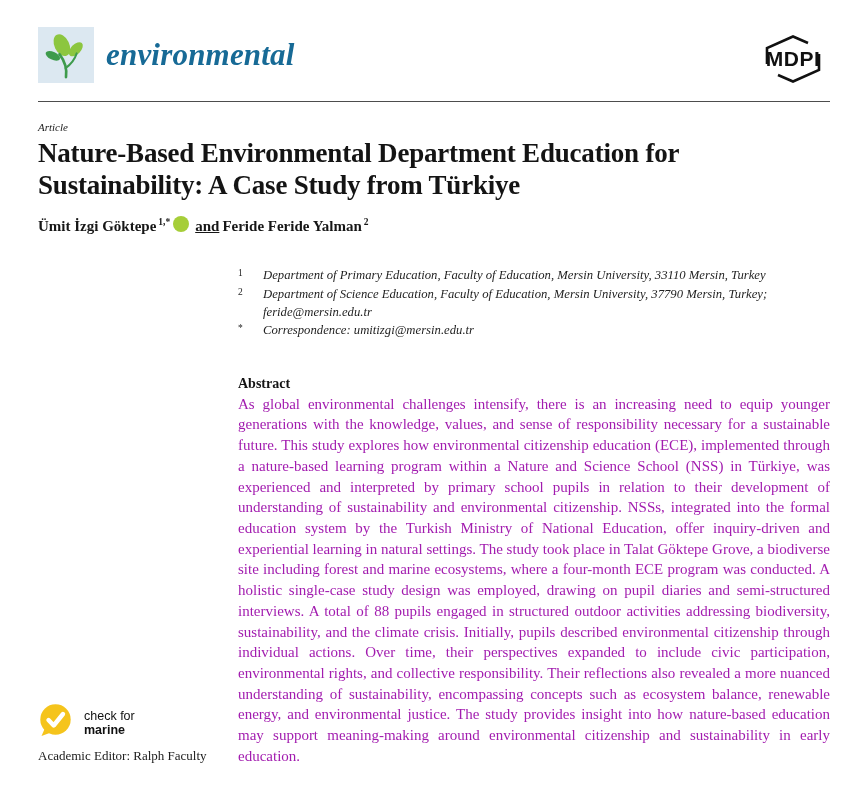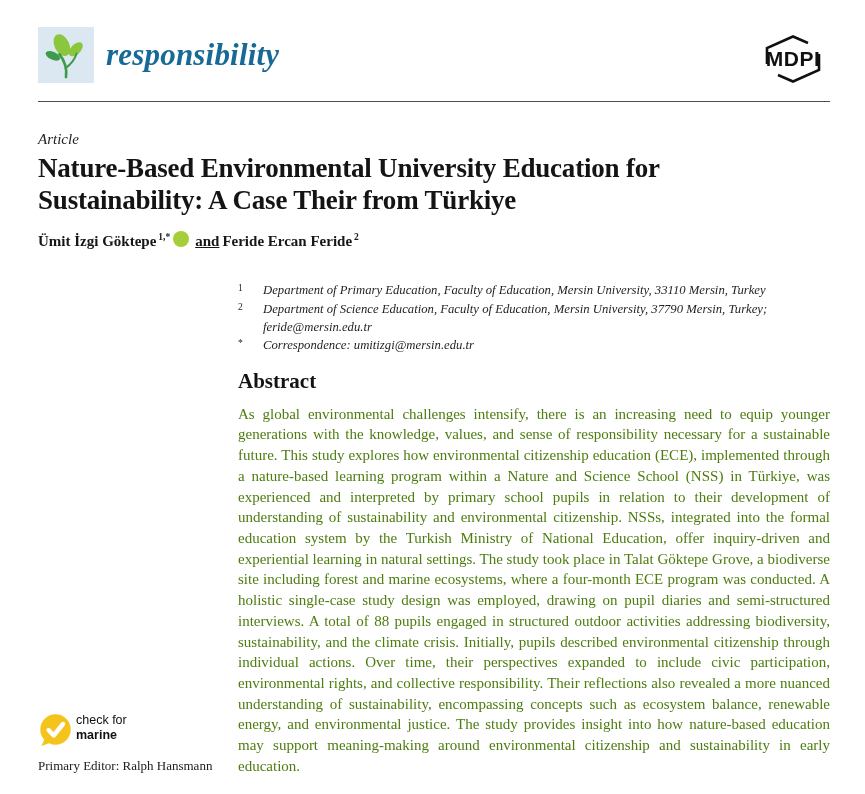--- a/index.html
+++ b/index.html
@@ -30,21 +30,21 @@
   .mdpi text {
     font-family:"Liberation Sans","DejaVu Sans",sans-serif;
     font-weight:bold; font-size:21px; letter-spacing:0.5px; fill:#111;
   }
   .header-rule {
     border:none; border-top:1.6px solid #4d4d4d;
     margin:17px 35px 0 38px;
   }
   
   .main { padding:0 35px 0 38px; }
-  .article-type { margin-top:29px; font-style:italic; font-size:15px; color:#222; }
+  .article-type { margin-top:19px; font-style:italic; font-size:11px; color:#222; }
   .title { margin-top:5px; font-size:27px; font-weight:bold; line-height:1.17; color:#141414; letter-spacing:-0.2px; }
   .title span { display:block; }
   .authors { margin-top:15px; font-size:15px; font-weight:bold; color:#161616; }
   .authors sup { font-size:9.5px; font-weight:bold; vertical-align:super; margin-left:2px; }
   .orcid {
     display:inline-block; vertical-align:super; margin-left:3px; margin-right:1px;
     width:13px; height:16px; border-radius:50%; background:#a6ce39;
     color:#fff; font-family:"Liberation Sans",sans-serif; font-size:8px;
     font-weight:bold; text-align:left; line-height:13px; font-style:normal;padding-left:16px;
   }
@@ -55,27 +55,27 @@
     width:200px; flex:none;
     display:flex; flex-direction:column; justify-content:flex-end;
     row-gap:11px; padding-bottom:2px;
   }
   .right-col { flex:1; min-width:0; }
   
   .aff-row { display:flex; font-size:12.7px; line-height:1.45; color:#1e1e1e; }
   .aff-marker { width:25px; flex:none; font-size:9.5px; padding-top:1px; }
   .aff-text { flex:1;font-style:italic; }
   
-  .abstract-heading { margin-top:14px; font-size:21px; font-weight:bold; color:#141414; }
+  .abstract-heading { margin-top:36px; font-size:14px; font-weight:bold; color:#141414; }
   .abstract-text {
-    margin-top:10px; font-size:15px; line-height:20.7px;
-    text-align:justify; color:#4d7c0f;
+    margin-top:2px; font-size:15px; line-height:20.7px;
+    text-align:justify; color:#a21caf;
   }
   
-  .check-badge { display:flex; align-items:flex-start; gap:4px; width:130px; cursor:pointer;margin-top:32px; }
+  .check-badge { display:flex; align-items:flex-end; gap:12px; width:130px; cursor:pointer;margin-top:32px; }
   .check-badge-text {
     font-family:"Liberation Sans","DejaVu Sans",sans-serif;
     font-size:12.5px; line-height:1.15; color:#111;
   }
   .check-badge-text .bold { font-weight:bold; display:block; }
   .check-badge-text .reg { display:block; }
   .academic-editor { font-size:13px; color:#202020; }
 </style>
 </head>
 <body>
@@ -86,58 +86,58 @@
     <div class="brand">
       <div class="logo-square">
         <svg width="46" height="48" viewBox="0 0 56 56">
           <ellipse cx="23" cy="16" rx="9" ry="14" transform="rotate(-26 23 16)" fill="#8cc63f"></ellipse>
           <ellipse cx="40" cy="21" rx="6" ry="10.5" transform="rotate(44 40 21)" fill="#8cc63f"></ellipse>
           <ellipse cx="12" cy="29" rx="4.8" ry="9.5" transform="rotate(-64 12 29)" fill="#3e9b4c"></ellipse>
           <path d="M28,55 C29.5,44 27,36 20,27" stroke="#3e9b4c" stroke-width="3.2" fill="none" stroke-linecap="round"></path>
           <path d="M27.5,44 C33,40 38.5,34 41,26" stroke="#3e9b4c" stroke-width="2.4" fill="none" stroke-linecap="round"></path>
         </svg>
       </div>
-      <span class="wordmark">responsibility</span>
+      <span class="wordmark">environmental</span>
     </div>
     <svg class="mdpi" width="76" height="50" viewBox="0 0 76 50">
       <polyline points="12,30 12,14 38,2.5 53,9" fill="none" stroke="#111" stroke-width="2.6"></polyline>
       <polyline points="64,20 64,36 38,47.5 23,41" fill="none" stroke="#111" stroke-width="2.6"></polyline>
       <text x="38" y="32" text-anchor="middle">MDPI</text>
     </svg>
   </div>
 
   <hr class="header-rule">
 
   <div class="main">
     <div class="article-type">Article</div>
 
     <h1 class="title">
-      <span>Nature-Based Environmental University Education for</span>
-      <span>Sustainability: A Case Their from Türkiye</span>
+      <span>Nature-Based Environmental Department Education for</span>
+      <span>Sustainability: A Case Study from Türkiye</span>
     </h1>
 
     <div class="authors">
-      <span>Ümit İzgi Göktepe</span><sup>1,*</sup><span class="orcid">iD</span><span class="joiner">and</span><span>Feride Ercan Feride</span><sup>2</sup>
+      <span>Ümit İzgi Göktepe</span><sup>1,*</sup><span class="orcid">iD</span><span class="joiner">and</span><span>Feride Feride Yalman</span><sup>2</sup>
     </div>
 
     <div class="columns">
 
       <aside class="left-col">
         <div class="check-badge">
           <svg width="34" height="34" viewBox="0 0 34 34">
             <path d="M7,25 L3.5,33 L13,29.5 Z" fill="#f5c41c"></path>
             <circle cx="17.5" cy="16.5" r="15.2" fill="#f5c41c"></circle>
             <path d="M10.5,17 L15.7,22.5 L25,11" fill="none" stroke="#ffffff" stroke-width="4.4" stroke-linecap="round" stroke-linejoin="round"></path>
           </svg>
           <span class="check-badge-text">
             <span class="reg">check for</span>
             <span class="bold">marine</span>
           </span>
         </div>
-        <div class="academic-editor">Primary Editor: Ralph Hansmann</div>
+        <div class="academic-editor">Academic Editor: Ralph Faculty</div>
       </aside>
 
       <section class="right-col">
         <div class="affiliations">
           <div class="aff-row">
             <span class="aff-marker">1</span>
             <span class="aff-text">Department of Primary Education, Faculty of Education, Mersin University, 33110 Mersin, Turkey</span>
           </div>
           <div class="aff-row">
             <span class="aff-marker">2</span>

